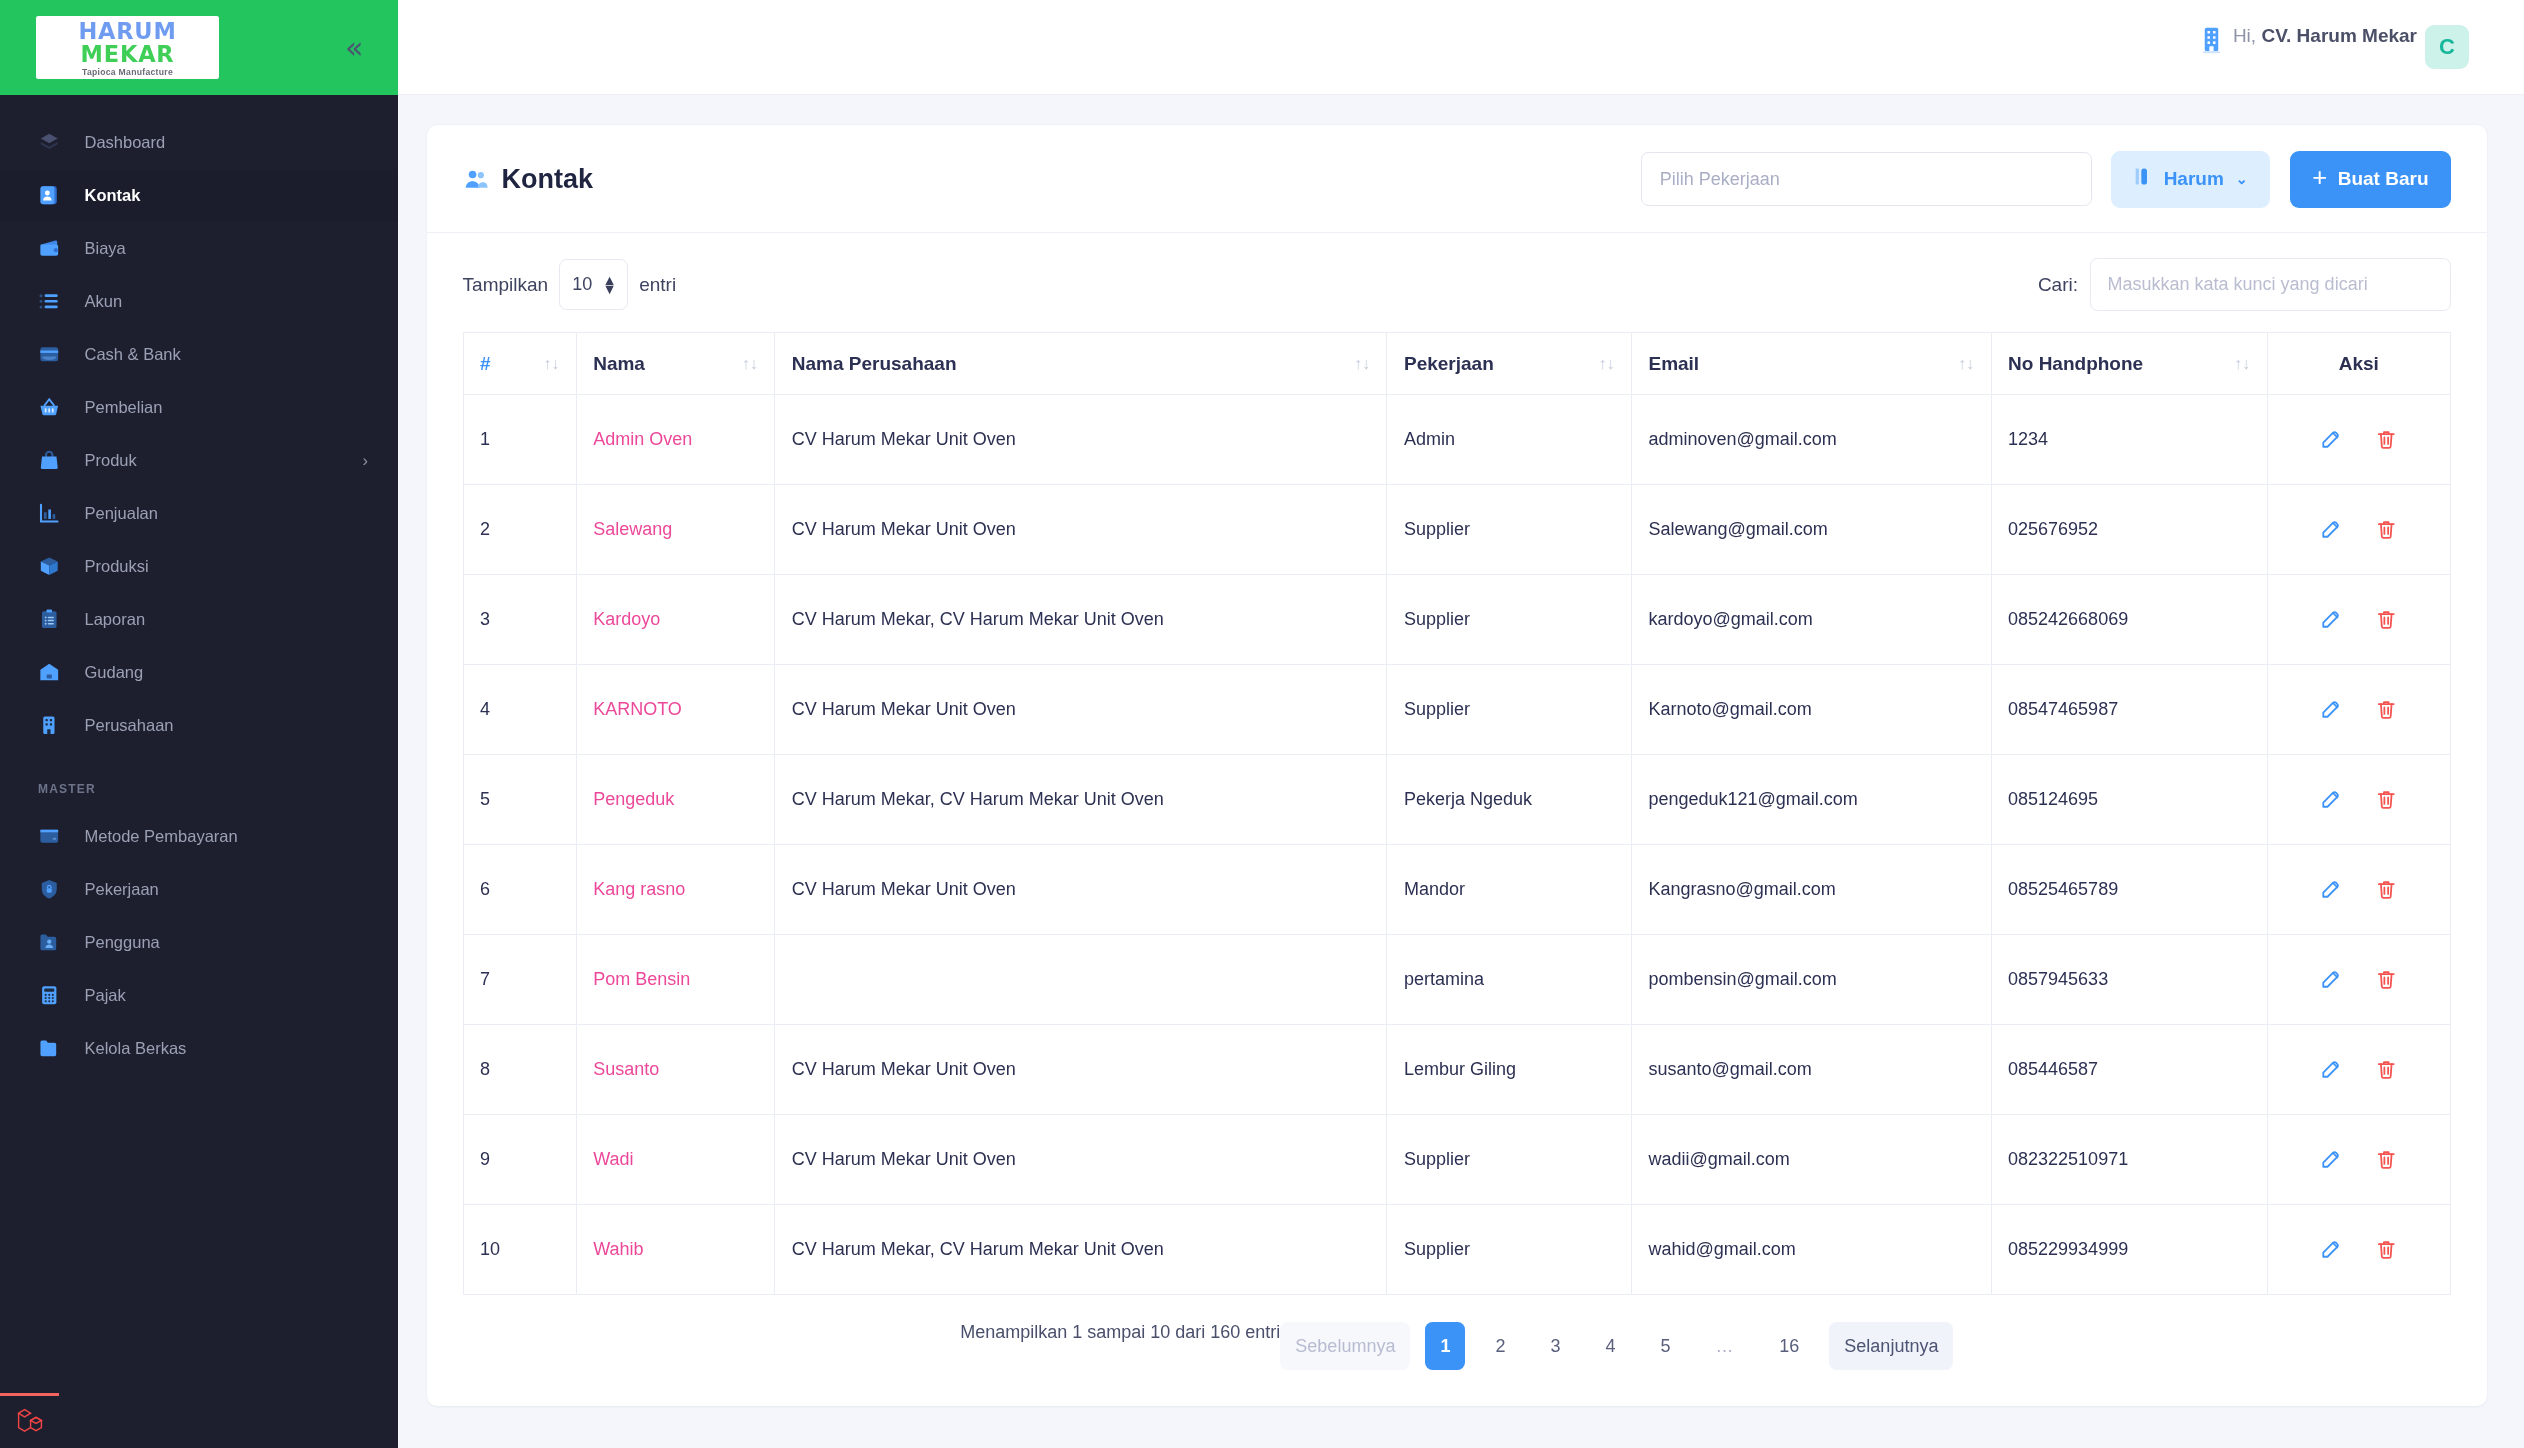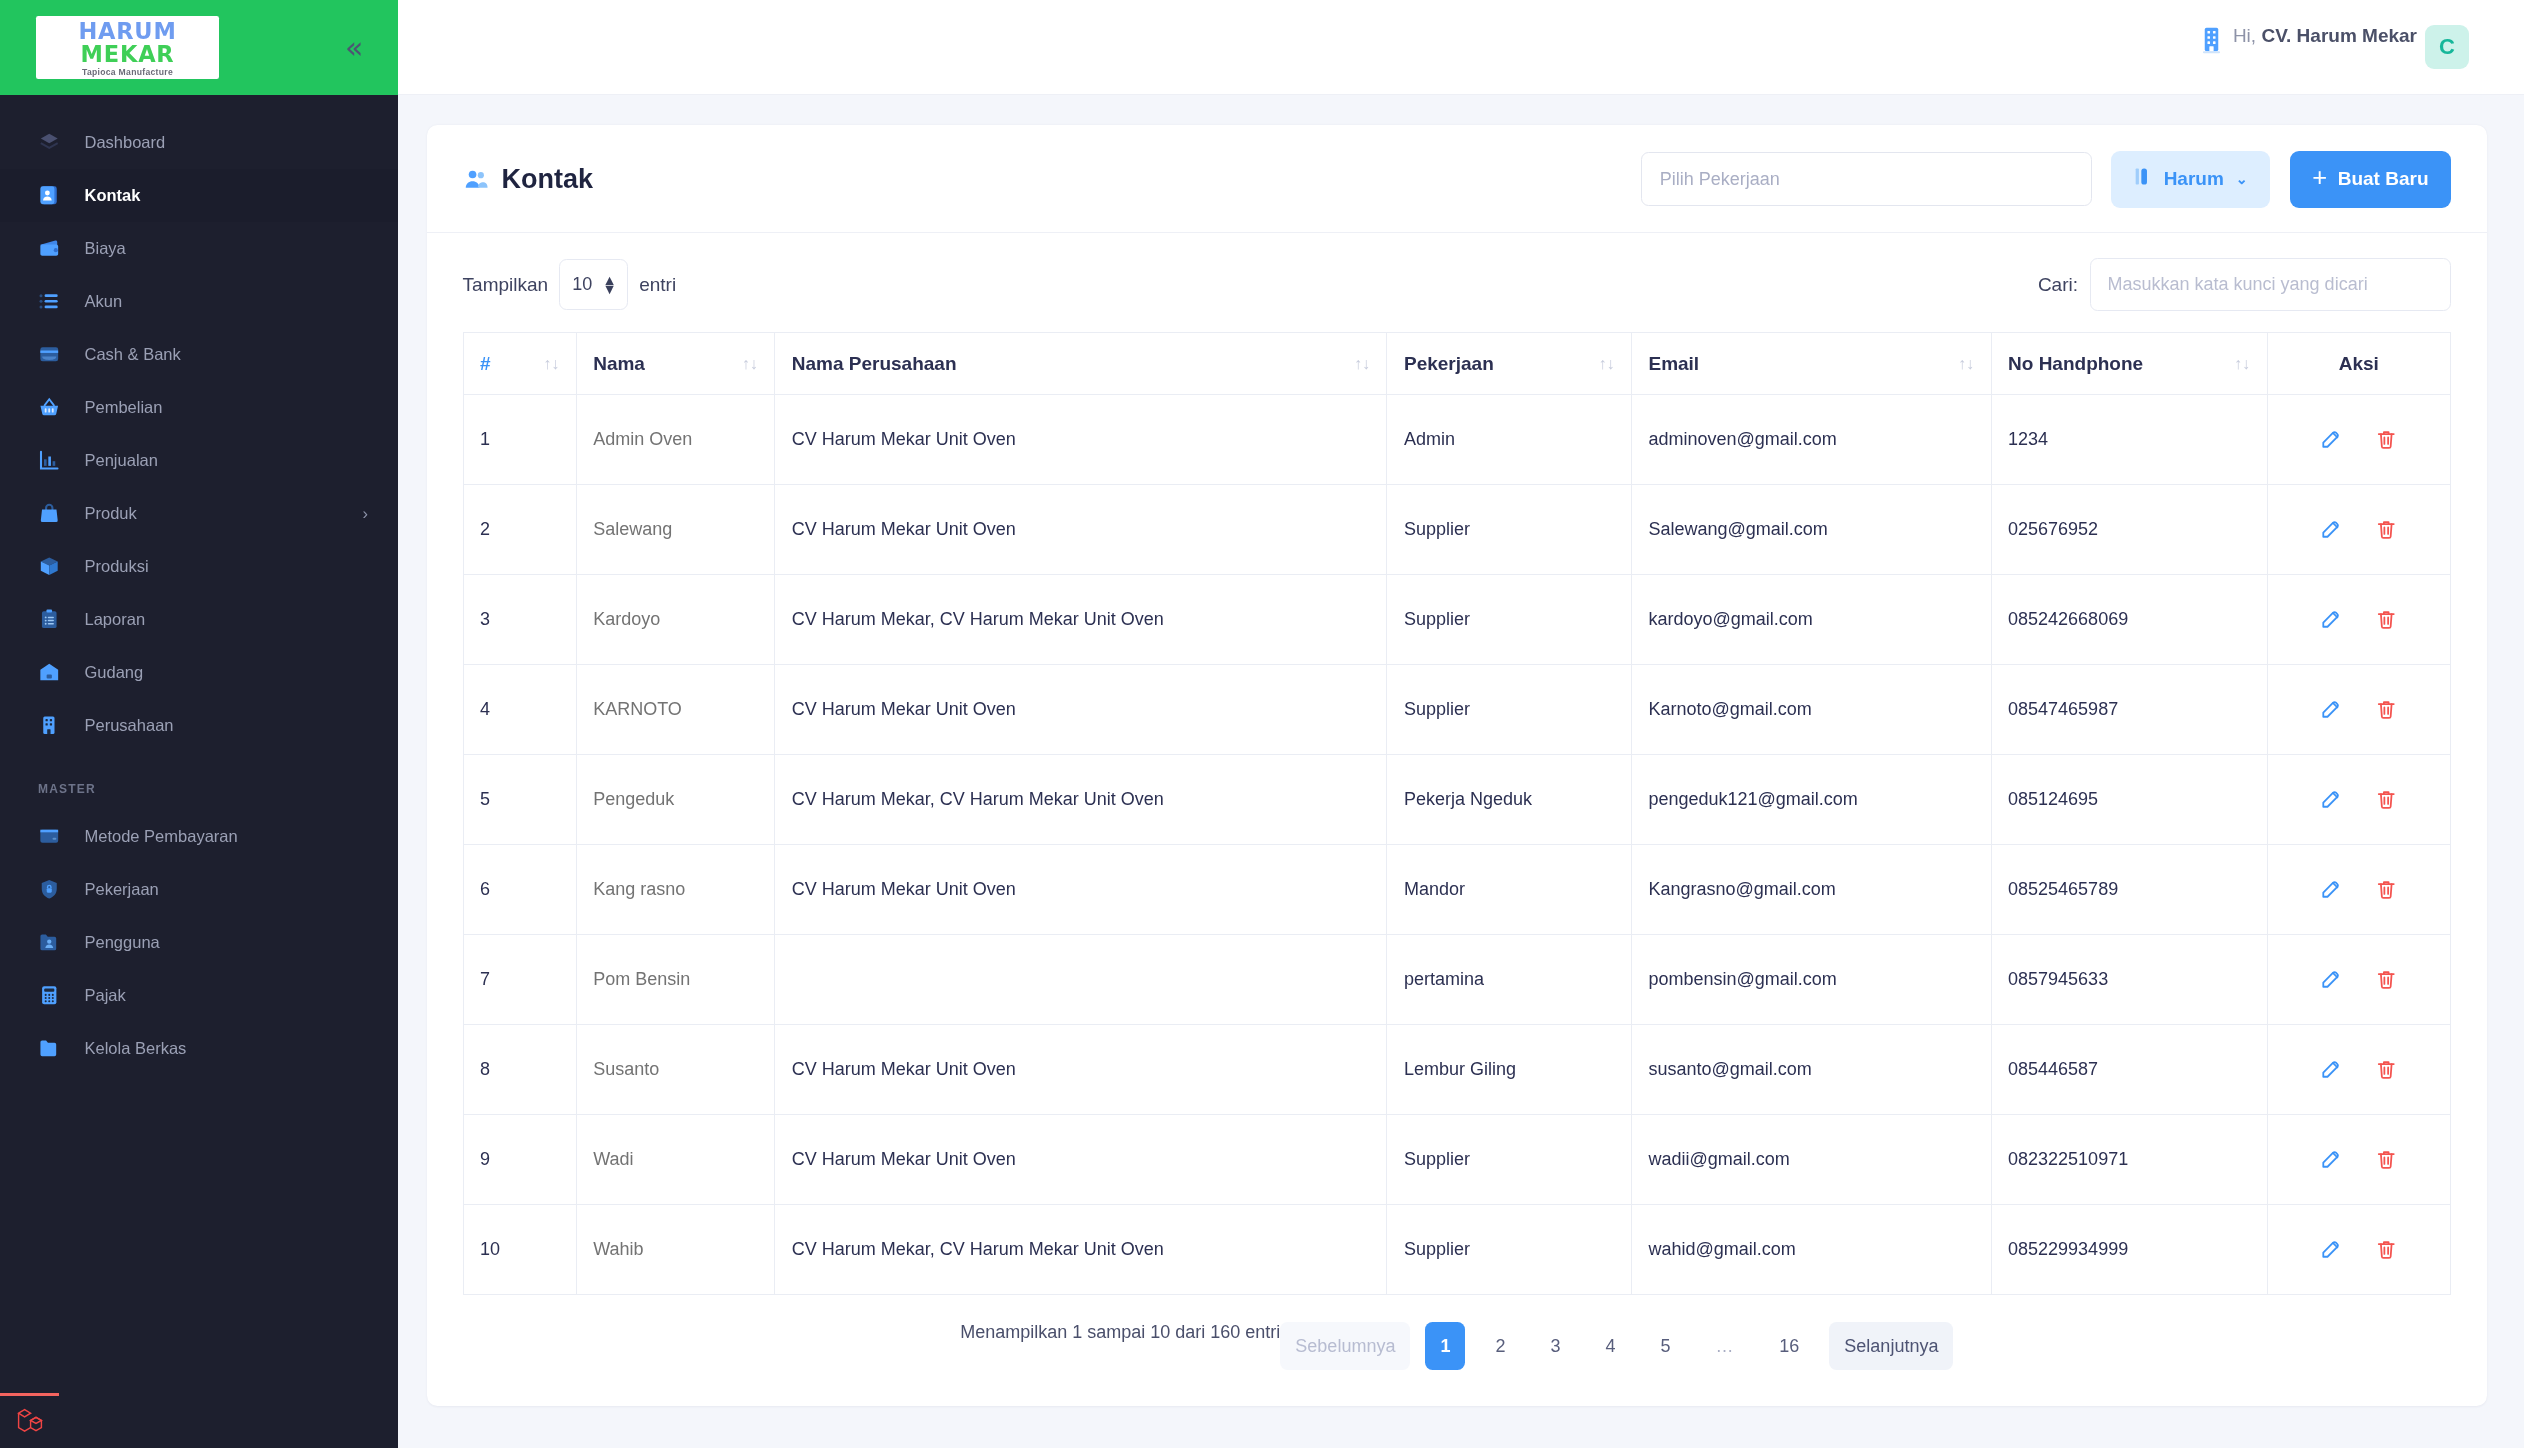--- a/index.html
+++ b/index.html
@@ -164,21 +164,21 @@
     font-weight: 700;
     font-size: 19px;
     vertical-align: middle;
     background: #fff;
   }
   table.data th .thin { display:flex; align-items:center; justify-content: space-between; gap: 10.5px;}
   .sort-ico { color: #c8cddd; font-size: 16px; white-space: nowrap; }
   .hash { color: #3b93f7; font-weight: 700; }
   table.data td { padding: 21px 16.5px; height: 90px; vertical-align: middle; }
   td.c-num { text-align: center; color:#2c3052; }
-  td.c-name a { color: #737373; text-decoration: none; }
+  td.c-name a { color: #ec4899; text-decoration: none; }
   .act-cell { text-align: center; }
   .act-wrap { display: flex; align-items: center; justify-content: center; gap: 33px; }
   .act-wrap svg { width: 22.5px; height: 22.5px; cursor: pointer; display:block; }
 
   .col-num   { width: 111px; }
   .col-nama  { width: 195px; }
   .col-comp  { width: 601px; }
   .col-job   { width: 240px; }
   .col-mail  { width: 353px; }
   .col-hp    { width: 271px; }
@@ -286,38 +286,38 @@
               <rect x="11" y="13" width="1.9" height="4.6" rx=".9" fill="#dbeaff"></rect>
               <rect x="14.8" y="13" width="1.9" height="4.6" rx=".9" fill="#dbeaff"></rect>
             </svg>
         </span>
         <span class="nav-label">Pembelian</span>
       </div>
 
       <div class="nav-item">
         <span class="nav-ico">
           <svg viewBox="0 0 24 24">
+              <path d="M8.6 8V6.4a3.4 3.4 0 016.8 0V8" stroke="#2c5d9e" stroke-width="2.2" fill="none" stroke-linecap="round"></path>
+              <path d="M4.3 8h15.4l1.3 11.4a1.8 1.8 0 01-1.8 2H4.8a1.8 1.8 0 01-1.8-2L4.3 8z" fill="#4fa0ff"></path>
+            </svg>
+        </span>
+        <span class="nav-label">Produk</span>
+        <span class="chev">›</span>
+      </div>
+
+      <div class="nav-item">
+        <span class="nav-ico">
+          <svg viewBox="0 0 24 24">
               <path d="M3.2 3v17.8h17.6" stroke="#4fa0ff" stroke-width="2.2" fill="none" stroke-linecap="round"></path>
               <rect x="6.4" y="11" width="2.8" height="7" fill="#2c5d9e"></rect>
               <rect x="11" y="8" width="2.8" height="10" fill="#4fa0ff"></rect>
               <rect x="15.6" y="13" width="2.8" height="5" fill="#2c5d9e"></rect>
             </svg>
         </span>
         <span class="nav-label">Penjualan</span>
-      </div>
-
-      <div class="nav-item">
-        <span class="nav-ico">
-          <svg viewBox="0 0 24 24">
-              <path d="M8.6 8V6.4a3.4 3.4 0 016.8 0V8" stroke="#2c5d9e" stroke-width="2.2" fill="none" stroke-linecap="round"></path>
-              <path d="M4.3 8h15.4l1.3 11.4a1.8 1.8 0 01-1.8 2H4.8a1.8 1.8 0 01-1.8-2L4.3 8z" fill="#4fa0ff"></path>
-            </svg>
-        </span>
-        <span class="nav-label">Produk</span>
-        <span class="chev">›</span>
       </div>
 
       <div class="nav-item">
         <span class="nav-ico">
           <svg viewBox="0 0 24 24">
               <path d="M12 2.6l9 4.4-9 4.3-9-4.3 9-4.4z" fill="#2c5d9e"></path>
               <path d="M3 7v9.8l9 4.6V11.3L3 7z" fill="#4fa0ff"></path>
               <path d="M21 7v9.8l-9 4.6V11.3L21 7z" fill="#2f78cf"></path>
             </svg>
         </span>

